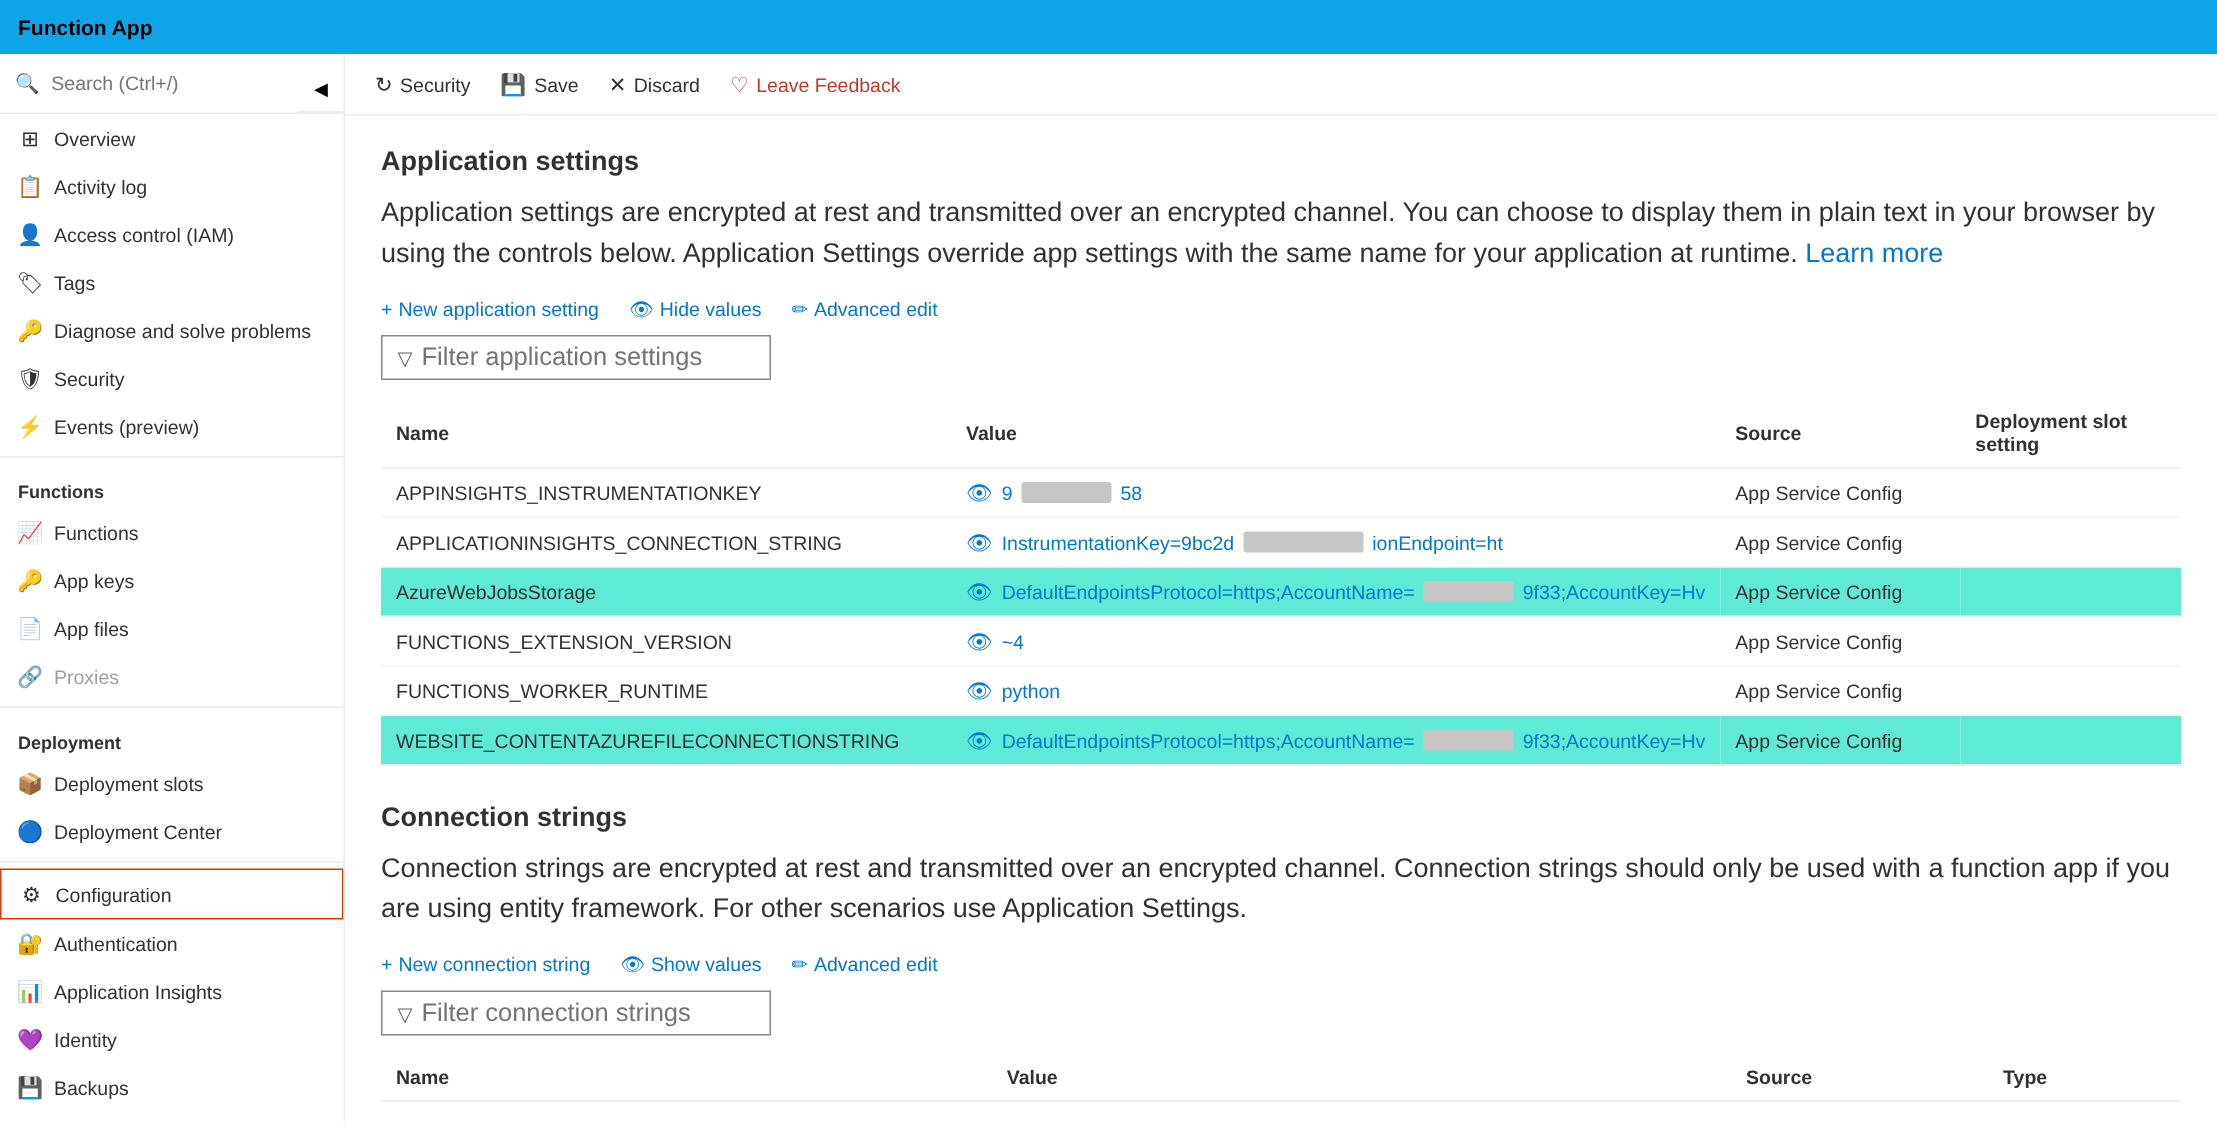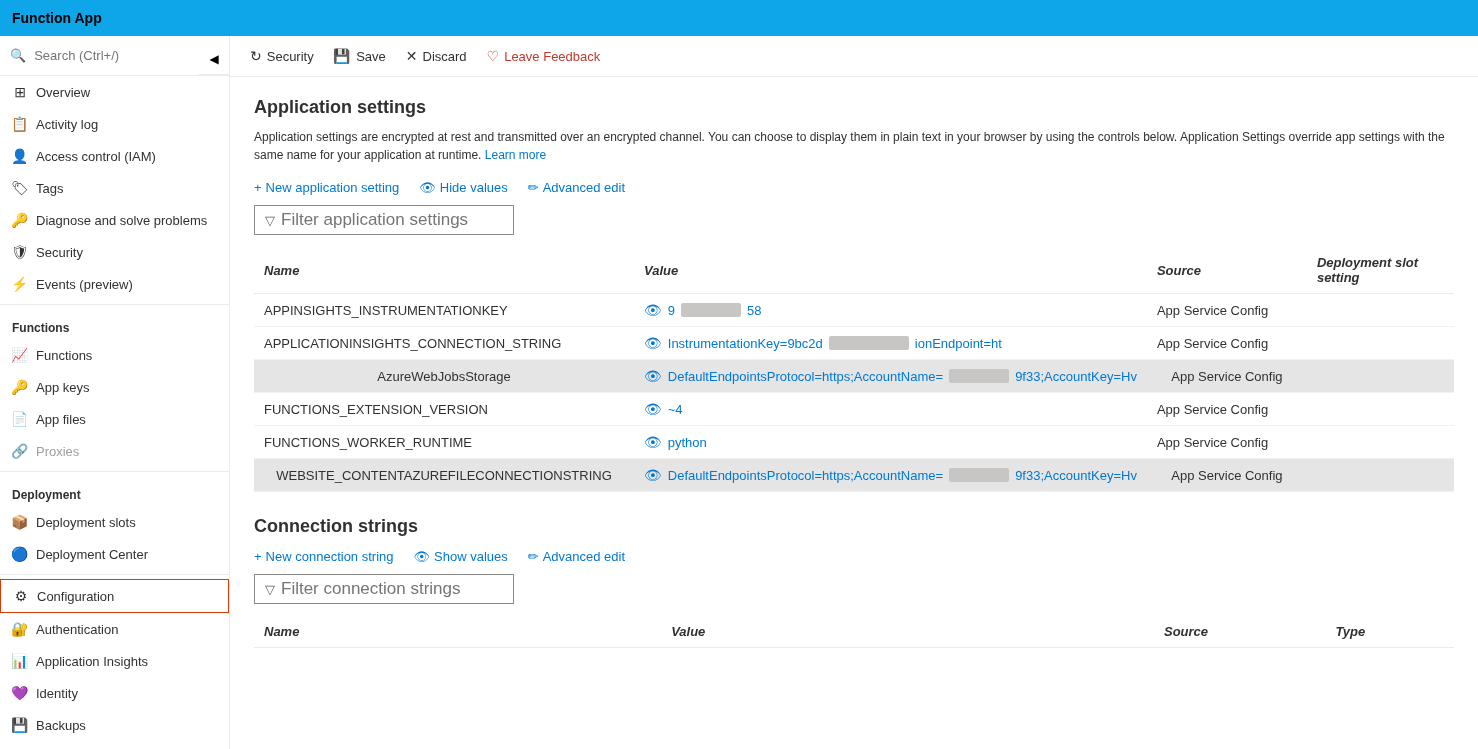--- a/index.html
+++ b/index.html
@@ -120,21 +120,21 @@
     }
 
     .section-title {
       font-size: 18px;
       font-weight: 600;
       margin-bottom: 10px;
       color: #323130;
     }
 
     .section-desc {
-      font-size: 12px;
+      font-size: 18px;
       color: #323130;
       margin-bottom: 16px;
       line-height: 1.5;
     }
 
     .section-desc a {
       color: #0078d4;
       text-decoration: none;
     }
 
@@ -177,32 +177,30 @@
       width: 100%;
       border-collapse: collapse;
     }
     .settings-table th {
       text-align: left;
       padding: 8px 10px;
       font-weight: 600;
       font-size: 13px;
       border-bottom: 1px solid #edebe9;
       color: #323130;
-      font-style: italic;
     }
     .settings-table td {
       padding: 8px 10px;
       font-size: 13px;
       border-bottom: 1px solid #f3f2f1;
       color: #323130;
       vertical-align: middle;
     }
     .settings-table tr.highlighted td {
-      background: #e5e5e5;
-      text-align: center;
+      background: #5eead4;
     }
     .settings-table tr.highlighted td:first-child {
       font-weight: 500;
     }
 
     .value-cell {
       display: flex;
       align-items: center;
       gap: 6px;
       color: #0078d4;
@@ -497,20 +495,21 @@
               <td>App Service Config</td>
               <td></td>
             </tr>
 
           </tbody>
         </table>
       </div>
 
       <div class="connection-section">
         <div class="section-title">Connection strings</div>
+        <div class="section-desc">Connection strings are encrypted at rest and transmitted over an encrypted channel. Connection strings should only be used with a function app if you are using entity framework. For other scenarios use Application Settings.</div>
 
         <div class="action-bar" style="margin-top:12px;">
           <button class="action-btn">
             <span>+</span>
             <span>New connection string</span>
           </button>
           <button class="action-btn">
             <span>👁</span>
             <span>Show values</span>
           </button>

